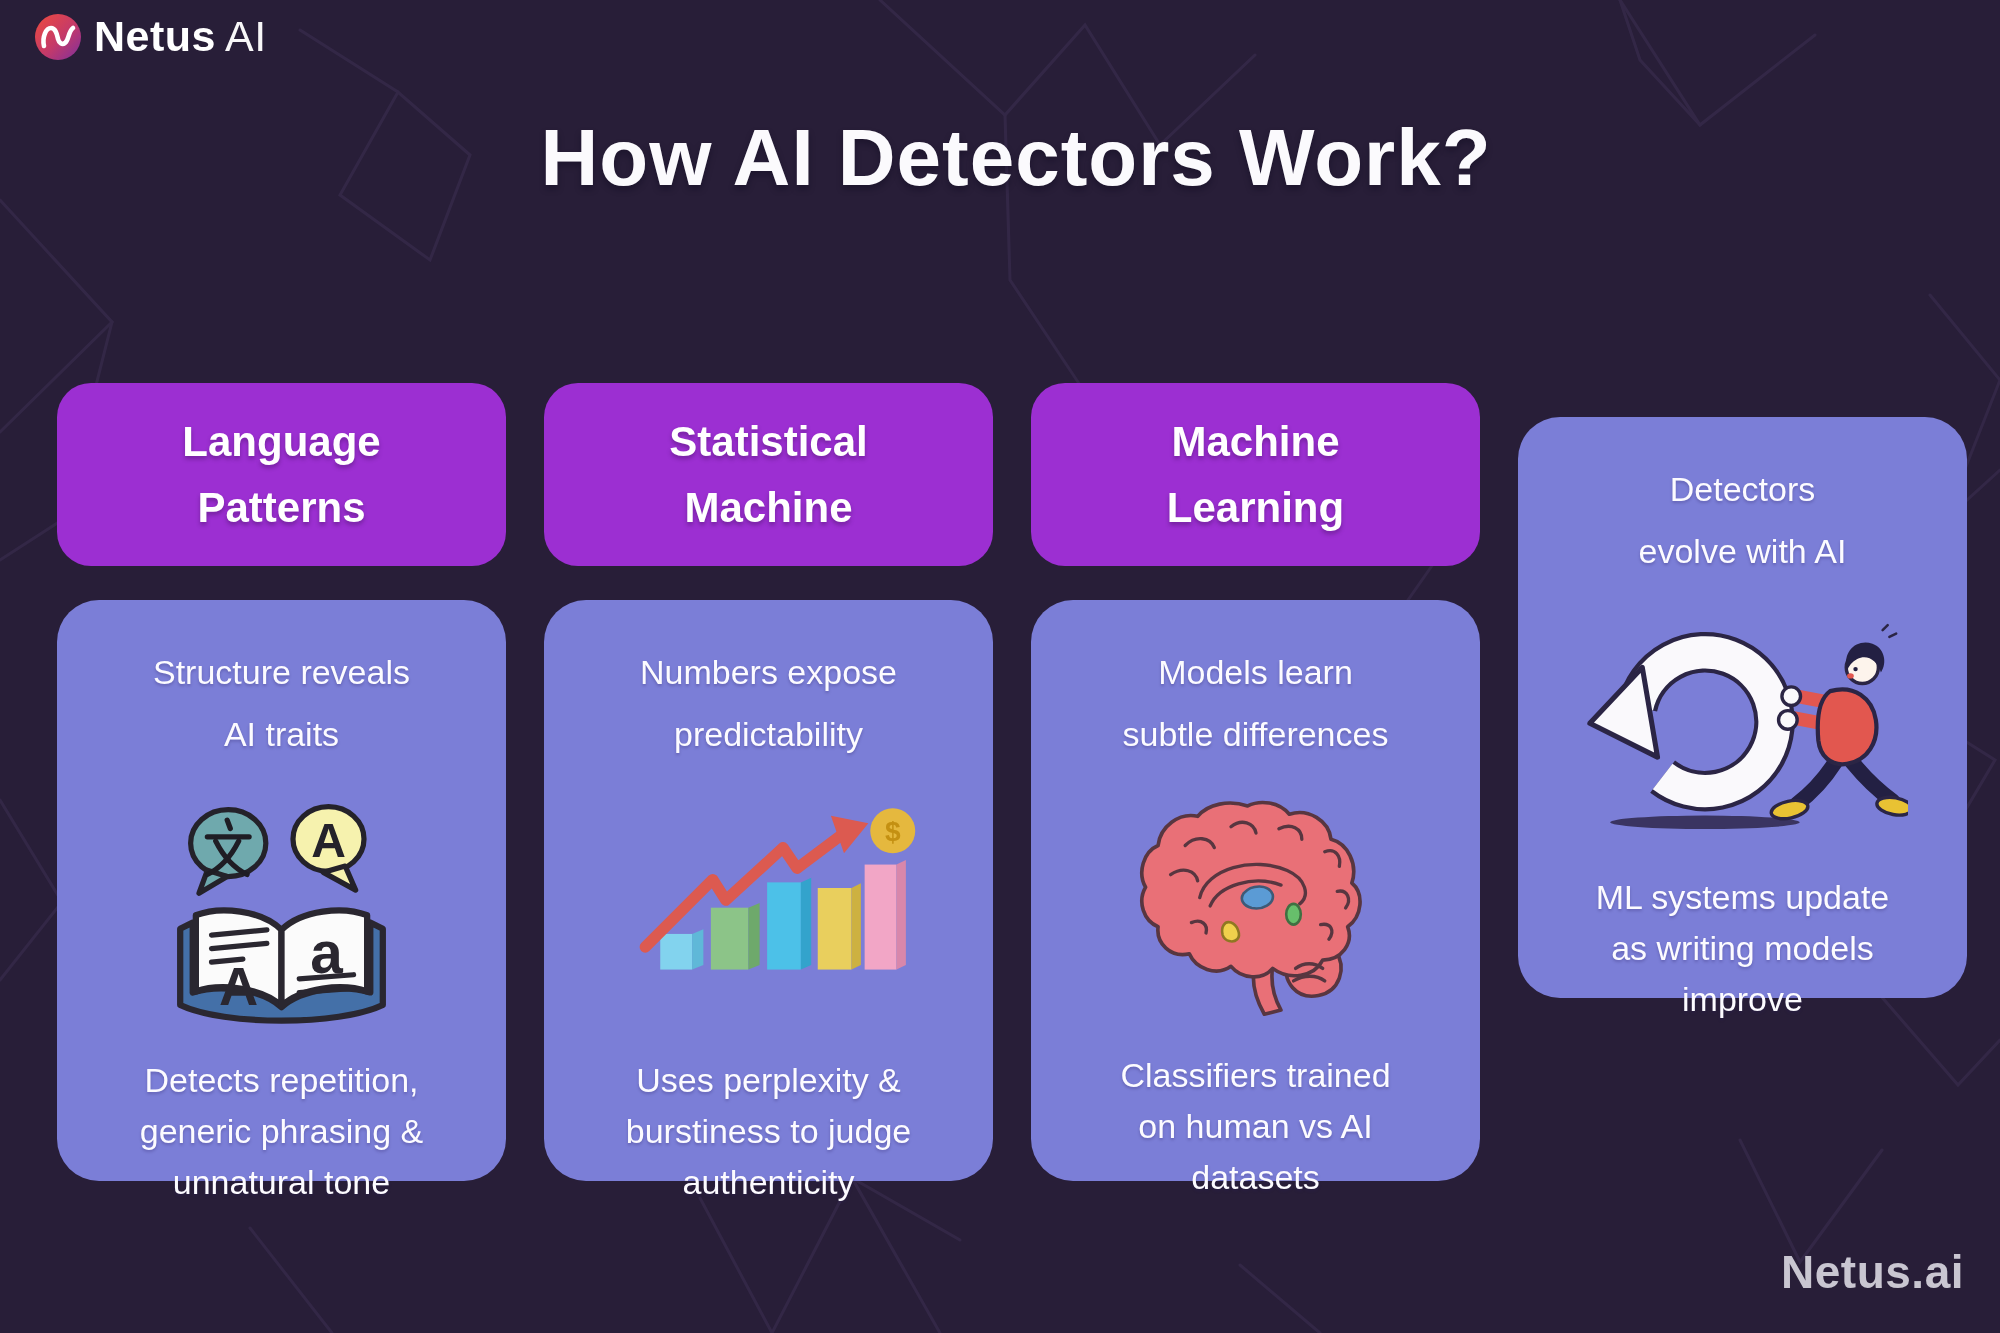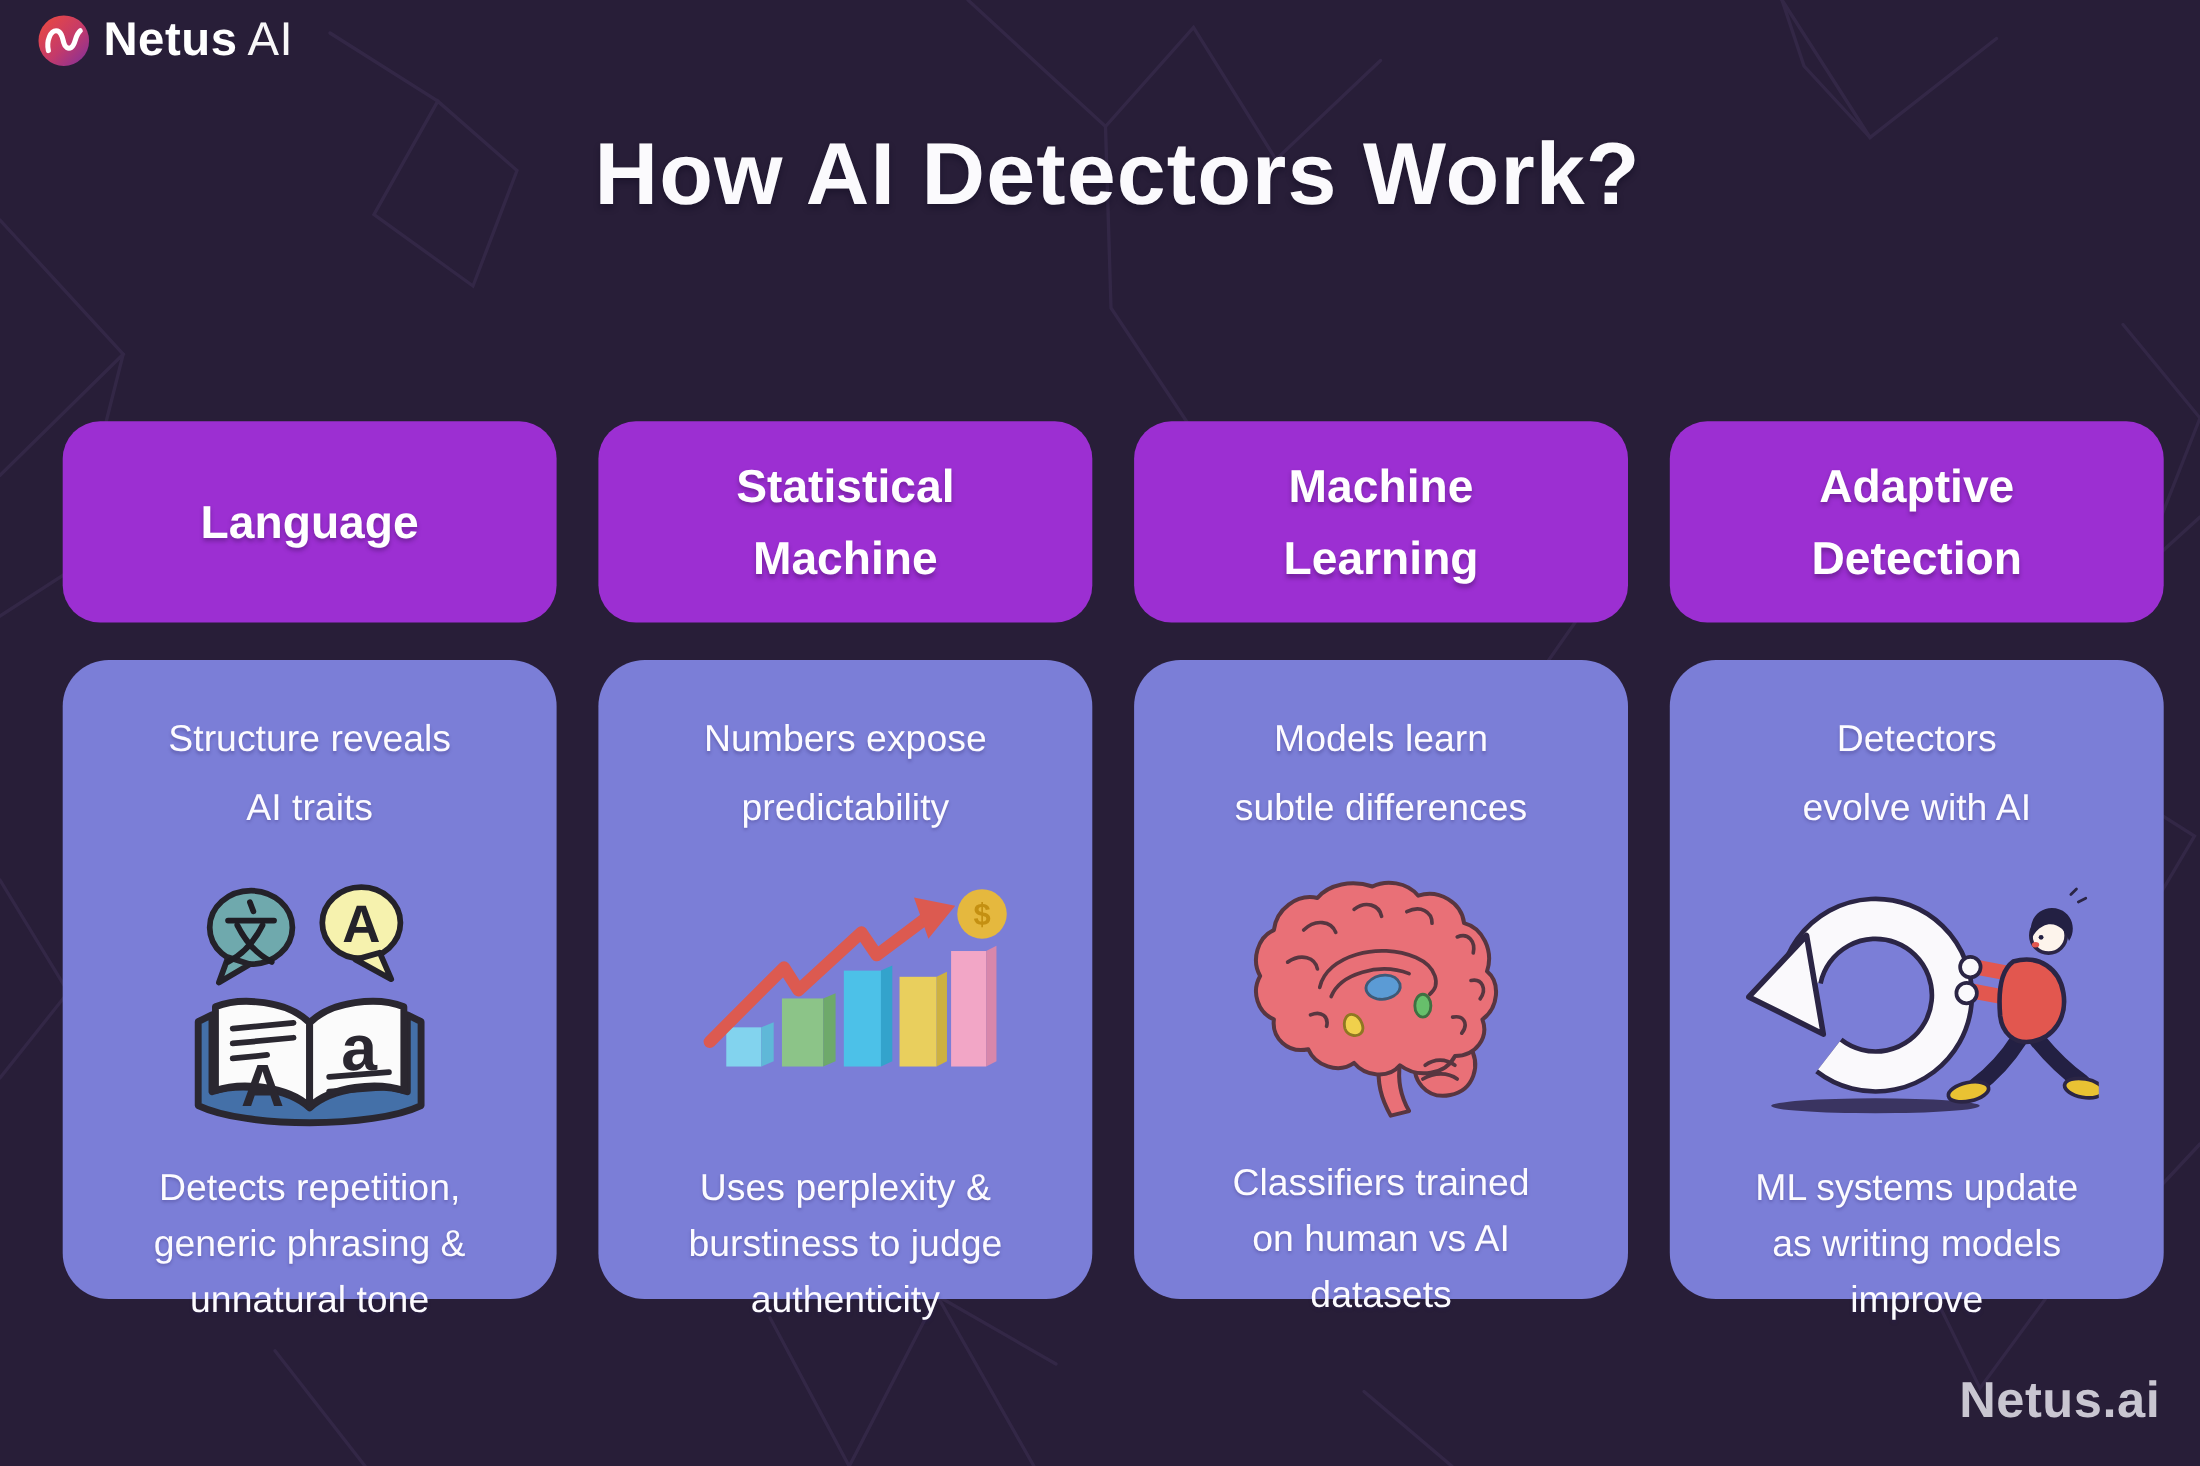--- a/index.html
+++ b/index.html
@@ -95,20 +95,21 @@
   <span class="brand-text"><span class="brand-bold">Netus</span><span class="brand-light">AI</span></span>
 </header>
 
 <h1 class="title">How AI Detectors Work?</h1>
 
 <main class="grid">
 
   <section>
     <div class="pill">
       <span>Language</span>
+      <span>Patterns</span>
     </div>
     <div class="card">
       <p class="card-summary">
         <span>Structure reveals</span>
         <span>AI traits</span>
       </p>
       <div class="icon-slot">
         <svg width="255" height="235" viewBox="0 0 230 225">
 
           <g stroke="#2a2730" stroke-width="6" stroke-linejoin="round" stroke-linecap="round">
@@ -234,24 +235,20 @@
       </div>
       <p class="card-detail">
         <span>Classifiers trained</span>
         <span>on human vs AI</span>
         <span>datasets</span>
       </p>
     </div>
   </section>
 
   <section>
-    <div class="pill">
-      <span>Adaptive</span>
-      <span>Detection</span>
-    </div>
     <div class="card">
       <p class="card-summary">
         <span>Detectors</span>
         <span>evolve with AI</span>
       </p>
       <div class="icon-slot">
         <svg width="330" height="235" viewBox="0 0 390 250">
 
           <ellipse cx="150" cy="237" rx="112" ry="8" fill="#241c3a" opacity="0.75"></ellipse>
 

